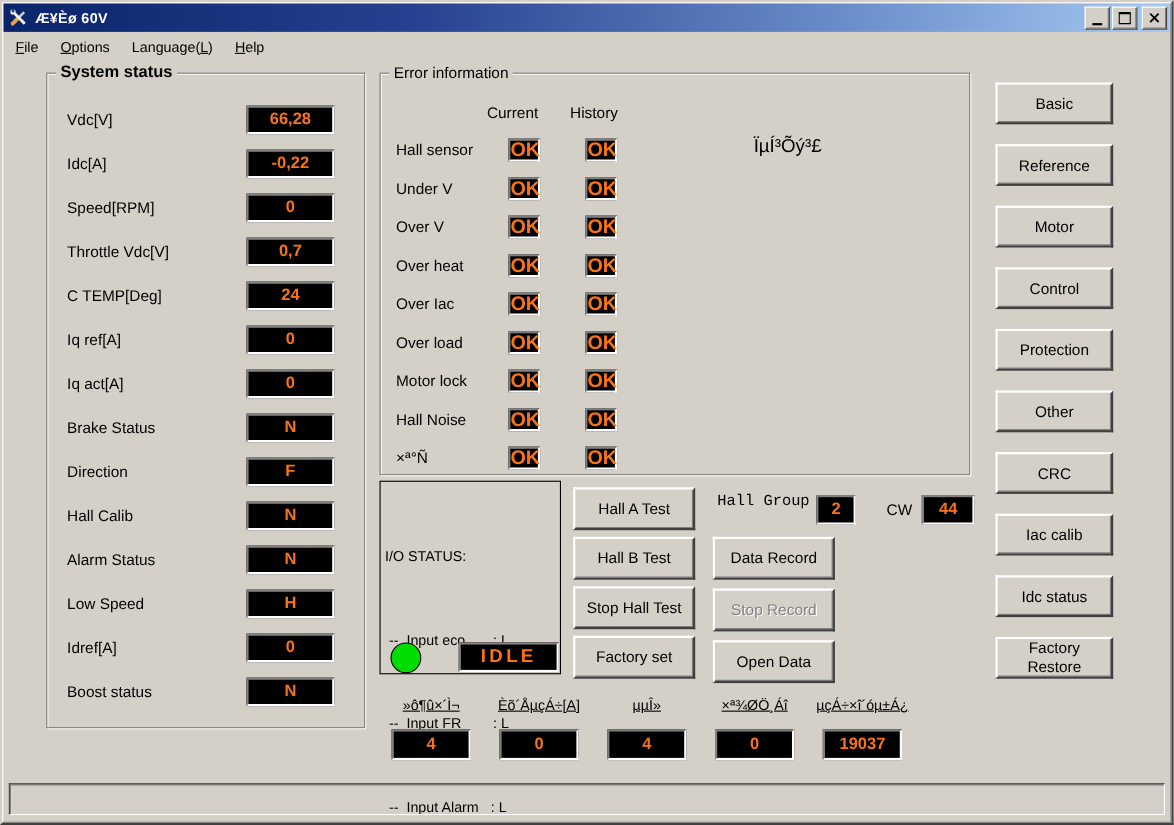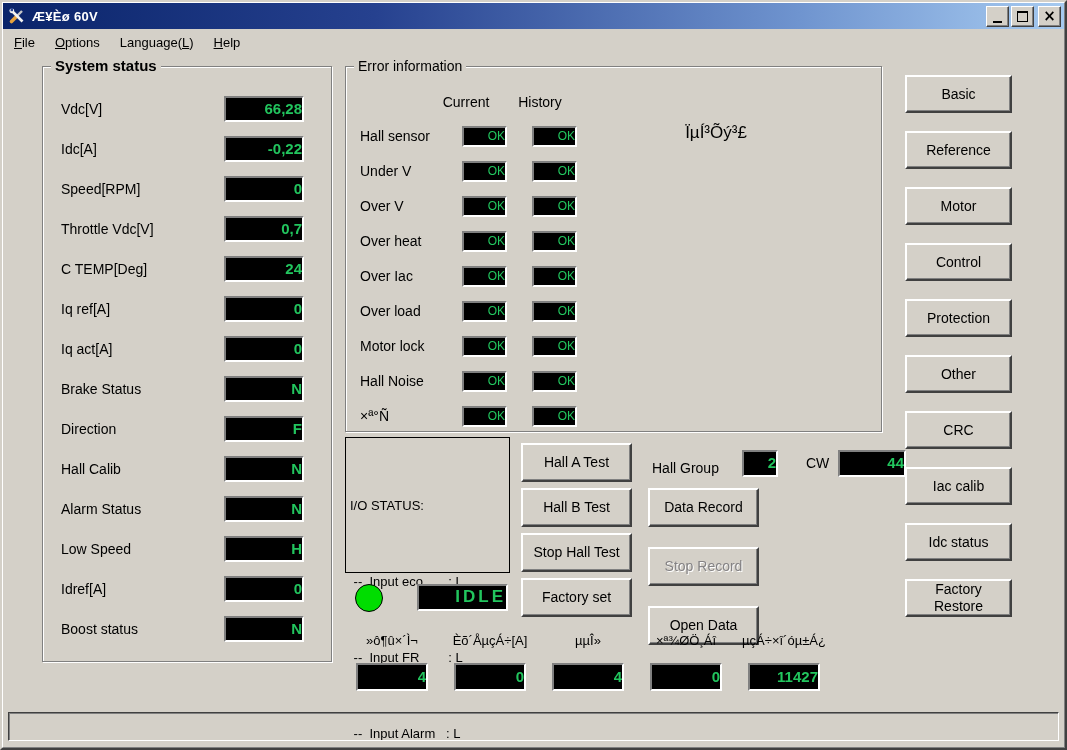--- a/index.html
+++ b/index.html
@@ -43,21 +43,21 @@
     border:1px solid #808080;
     box-shadow:1px 1px 0 #ffffff, inset 1px 1px 0 #ffffff;
     padding-left:32px;
   }
   .groupbox-label{
     position:absolute;top:-9px;left:8px;background:#d4d0c8;padding:0 4px;font-size:14px;line-height:16px;
   }
   .groupbox-label.bold{font-weight:bold;font-size:15px;}
 
   .led{
-    background:#000;color:#22c55e;font-weight:bold;text-align:right;
+    background:#000;color:#f97316;font-weight:bold;text-align:center;
     border:2px solid;border-color:#808080 #fff #fff #808080;box-sizing:border-box;
   }
 
   .btn{
     background:#d4d0c8;color:#000;
     border:2px solid;border-color:#ffffff #404040 #404040 #ffffff;
     box-shadow:inset -1px -1px 0 #808080;
     font-family:inherit;font-size:14px;
     display:flex;align-items:center;justify-content:center;text-align:center;
     box-sizing:border-box;padding:0 4px;line-height:17px;
@@ -68,48 +68,48 @@
   .ss-rows{position:absolute;left:18px;top:29px;right:27px;}
   .ss-row{display:flex;align-items:center;height:26px;margin-bottom:14px;}
   .ss-label{font-size:14px;flex:1;}
   .ss-led{width:80px;height:26px;font-size:15px;line-height:21px;flex:0 0 auto;}
 
   
   .err-col-header{position:absolute;font-size:14px;text-align:center;width:72px;top:27px;}
   .err-rows{position:absolute;left:14px;top:59px;width:230px;}
   .err-row{position:relative;height:21px;margin-bottom:14px;}
   .err-label{font-size:14px;line-height:21px;}
-  .ok{position:absolute;top:0;width:45px;height:21px;font-size:12px;line-height:16px;font-weight:normal;}
+  .ok{position:absolute;top:0;width:29px;height:21px;font-size:18px;line-height:16px;font-weight:bold;}
   .ok.current{left:102px;}
   .ok.history{left:172px;}
   .status-message{position:absolute;left:290px;top:56px;width:160px;text-align:center;font-size:17px;}
 
   
   .io-box{
-    position:absolute;left:345px;top:437px;width:165px;height:136px;box-sizing:border-box;
+    position:absolute;left:345px;top:437px;width:165px;height:176px;box-sizing:border-box;
     border:1px solid #000;padding:1px 4px;
     font-size:13px;line-height:19px;white-space:pre;
   }
   .indicator{position:absolute;left:355px;top:584px;width:28px;height:28px;border-radius:50%;
     background:#00dd00;border:1px solid #000;box-sizing:border-box;}
   .idle-led{position:absolute;left:417px;top:584px;width:91px;height:27px;font-size:17px;line-height:21px;letter-spacing:3px;}
 
   .hall-btns{position:absolute;left:521px;top:443px;width:122px;}
   .hall-btns .btn{width:111px;height:39px;margin-bottom:6px;}
   .record-btns{position:absolute;left:648px;top:488px;width:111px;}
-  .record-btns .btn{width:111px;height:39px;margin-bottom:20px;}
-
-  .hg-label{position:absolute;left:652px;top:460px;font-size:14px;}
+  .record-btns .btn{width:111px;height:39px;margin-bottom:8px;}
+
+  .hg-label{position:absolute;left:652px;top:448px;font-size:14px;font-family:Liberation Mono, monospace;}
   .hg-led{position:absolute;left:742px;top:450px;width:36px;height:27px;font-size:15px;line-height:22px;}
   .cw-label{position:absolute;left:806px;top:455px;font-size:14px;}
-  .cw-led{position:absolute;left:838px;top:450px;width:68px;height:27px;font-size:15px;line-height:22px;}
+  .cw-led{position:absolute;left:838px;top:450px;width:48px;height:27px;font-size:15px;line-height:22px;}
 
   
   .meters{position:absolute;left:343px;top:633px;width:488px;display:flex;}
-  .meter{width:98px;flex:0 0 auto;text-align:center;}
+  .meter{width:98px;flex:0 0 auto;text-align:center;text-decoration:underline;}
   .meter-label{font-size:13px;line-height:15px;white-space:nowrap;}
   .meter-led{width:72px;height:28px;margin:15px auto 0 auto;font-size:15px;line-height:23px;}
 
   
   .nav-btns{position:absolute;left:905px;top:75px;width:107px;}
   .nav-btns .btn{width:107px;min-height:38px;margin-bottom:18px;padding:0 12px;}
 
   .statusbar{
     position:absolute;left:8px;top:712px;right:8px;height:29px;box-sizing:border-box;
     border:1px solid;border-color:#404040 #fff #fff #404040;
@@ -353,21 +353,21 @@
       <div class="led meter-led">4</div>
     </div>
 
     <div class="meter">
       <div class="meter-label">×ª¾ØÖ¸Áî</div>
       <div class="led meter-led">0</div>
     </div>
 
     <div class="meter">
       <div class="meter-label">µçÁ÷×î´óµ±Á¿</div>
-      <div class="led meter-led">11427</div>
+      <div class="led meter-led">19037</div>
     </div>
 
 </div>
 
 <div class="nav-btns">
 
     <button class="btn">Basic</button>
 
     <button class="btn">Reference</button>
 

